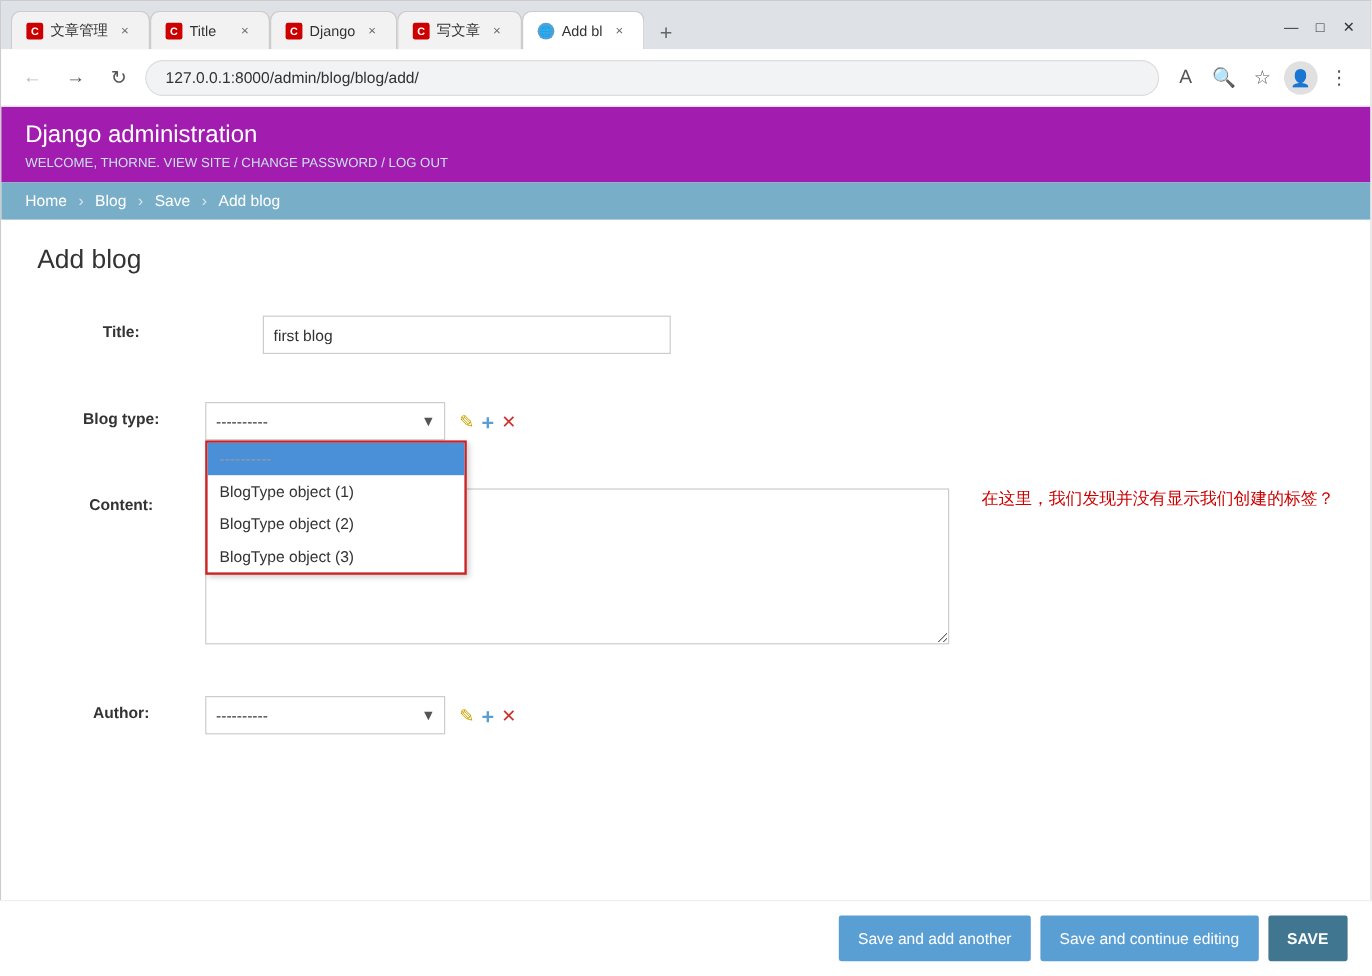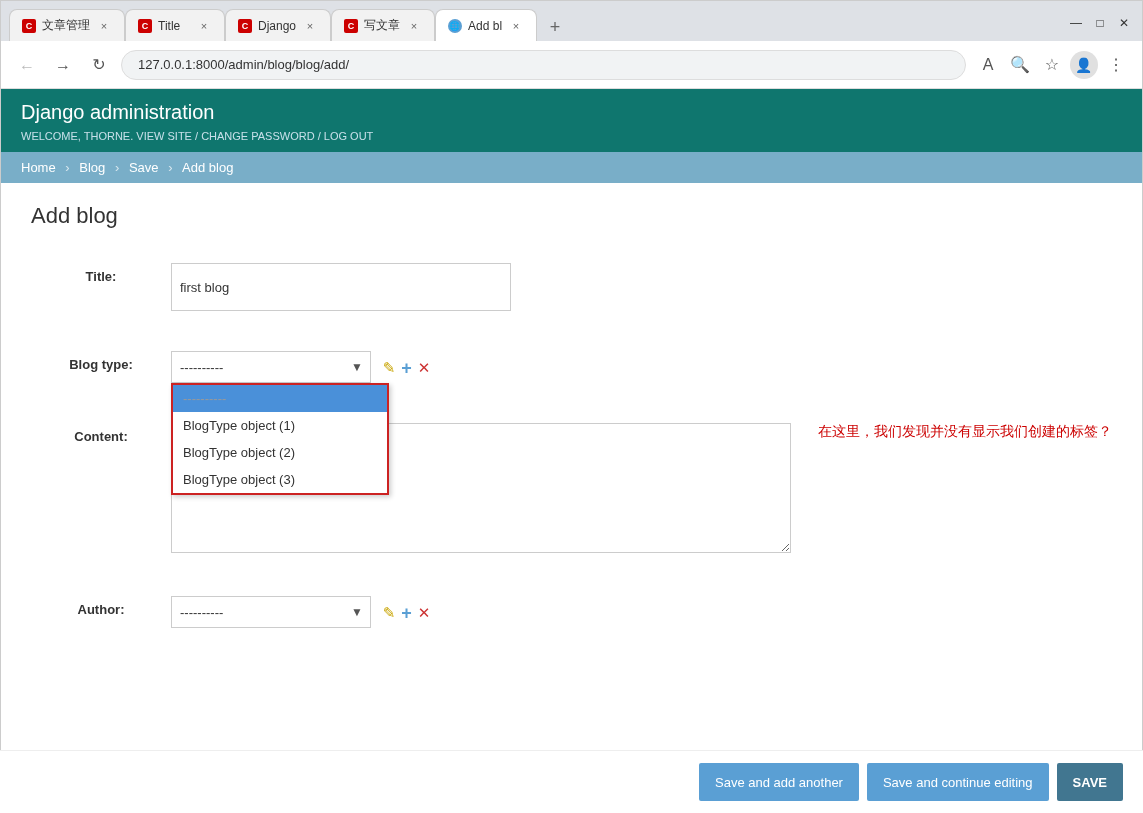--- a/index.html
+++ b/index.html
@@ -24,41 +24,41 @@
     .nav-btn.disabled { color: #bbb; cursor: default; }
     .address-input { flex: 1; height: 30px; border: 1px solid #ddd; border-radius: 15px; padding: 0 16px; font-size: 13px; background: #f1f3f4; color: #333; outline: none; }
     .toolbar-icons { display: flex; gap: 4px; }
     .toolbar-icon { width: 28px; height: 28px; display: flex; align-items: center; justify-content: center; border-radius: 50%; cursor: pointer; color: #555; font-size: 16px; }
     .profile-icon { width: 28px; height: 28px; border-radius: 50%; background: #e0e0e0; display: flex; align-items: center; justify-content: center; font-size: 14px; cursor: pointer; }
 
     
     .page-content { flex: 1; overflow-y: auto; background: #fff; }
 
     
-    .admin-header { background: #0f766e; padding: 12px 20px 10px; }
+    .admin-header { background: #a21caf; padding: 12px 20px 10px; }
     .admin-title { color: #fff; font-size: 20px; font-weight: normal; margin-bottom: 6px; }
     .admin-nav { font-size: 11px; color: #c8e0ea; }
     .admin-nav a { color: #c8e0ea; text-decoration: none; }
     .admin-nav span { color: #c8e0ea; }
 
     
     .breadcrumb { background: #79aec8; padding: 8px 20px; font-size: 13px; color: #fff; }
     .breadcrumb a { color: #fff; text-decoration: none; }
     .breadcrumb .sep { margin: 0 6px; color: rgba(255,255,255,0.7); }
 
     
     .main-content { padding: 20px 30px; }
     .page-title { font-size: 22px; font-weight: 300; color: #333; margin-bottom: 24px; }
 
     
     .form-section { border: none; }
     .form-row { display: flex; align-items: flex-start; margin-bottom: 20px; padding: 10px 0; }
     .form-label { width: 140px; font-weight: bold; font-size: 13px; color: #333; padding-top: 6px; flex-shrink: 0; text-align: center; }
     .form-field { flex: 1; }
-    .text-input { width: 340px; height: 48px; border: 1px solid #ccc; padding: 4px 8px; font-size: 13px; color: #333; outline: none; }
+    .text-input { width: 340px; height: 32px; border: 1px solid #ccc; padding: 4px 8px; font-size: 13px; color: #333; outline: none; margin-left: 48px; }
 
     
     .select-wrapper { position: relative; display: inline-block; }
     .form-select { width: 200px; height: 32px; border: 1px solid #ccc; padding: 4px 8px; font-size: 13px; color: #333; background: #fff; appearance: none; -webkit-appearance: none; cursor: pointer; outline: none; }
     .select-arrow { position: absolute; right: 8px; top: 50%; transform: translateY(-50%); pointer-events: none; font-size: 12px; color: #555; }
 
     
     .dropdown-open-container { position: relative; display: inline-block; }
     .dropdown-list { position: absolute; top: 32px; left: 0; width: 218px; background: #fff; border: 2px solid #cc2222; z-index: 100; box-shadow: 2px 2px 5px rgba(0,0,0,0.2); }
     .dropdown-list-item { padding: 6px 10px; font-size: 13px; color: #333; cursor: pointer; }

